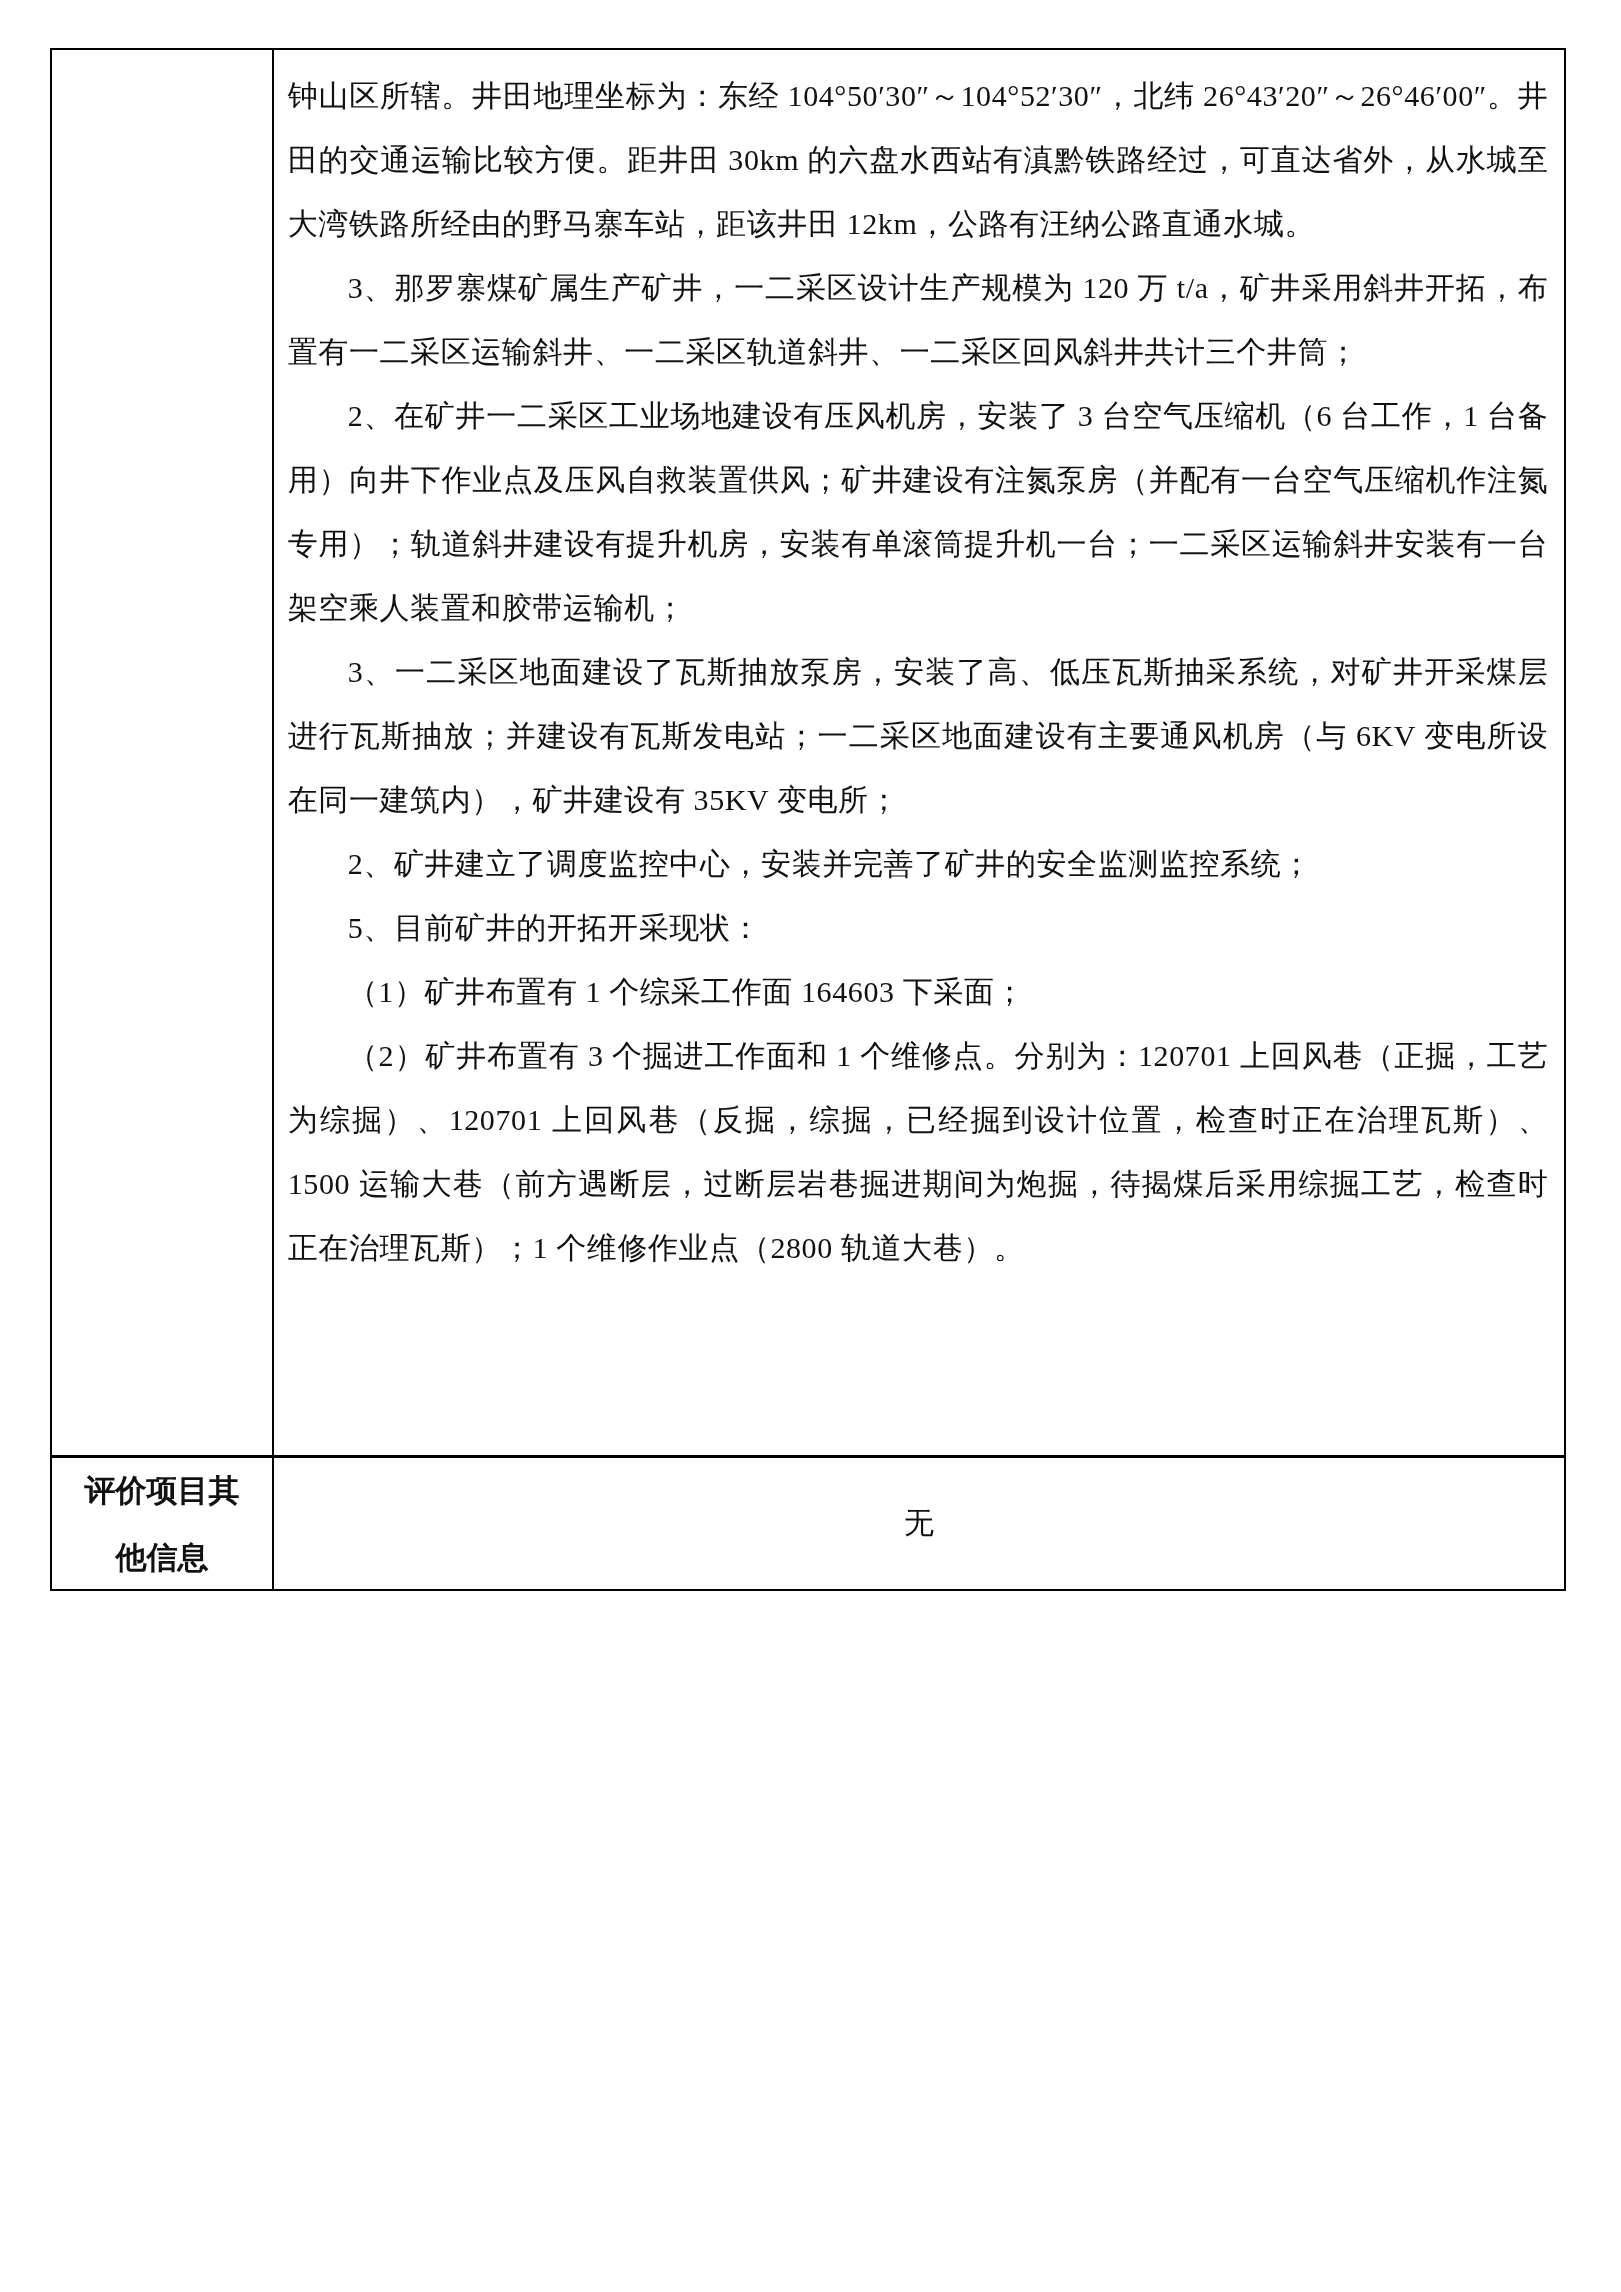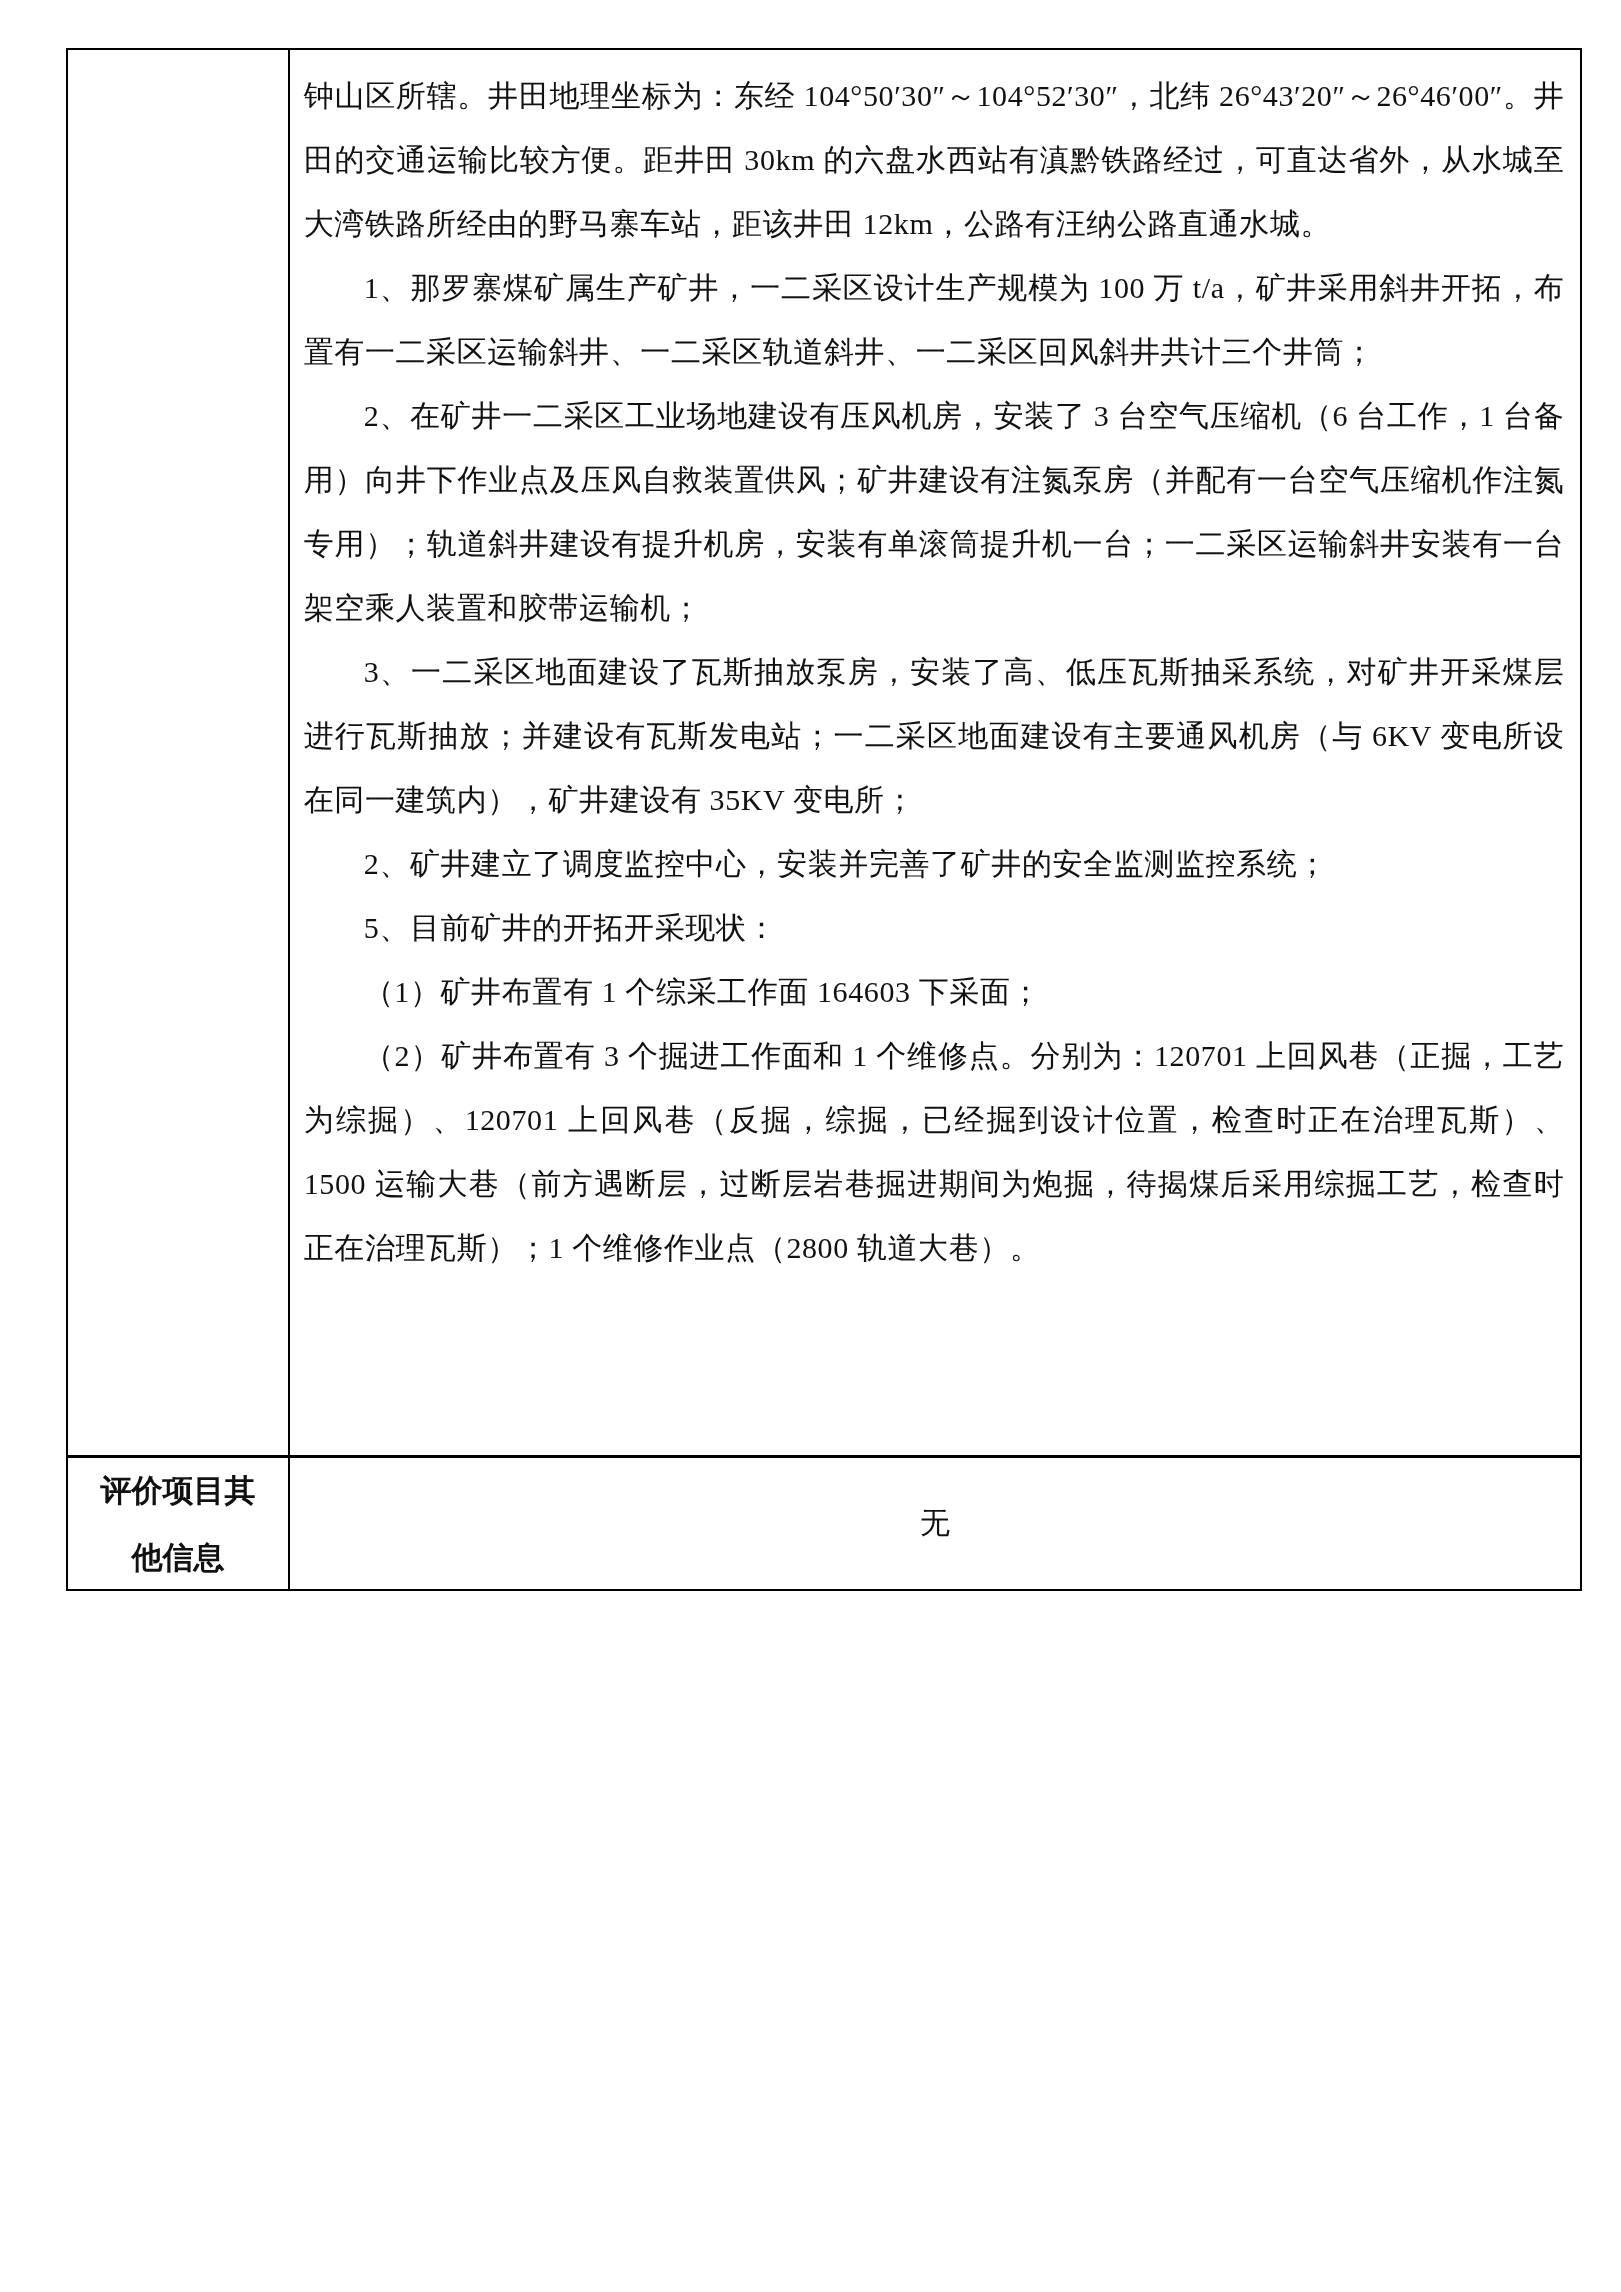--- a/index.html
+++ b/index.html
@@ -10,21 +10,21 @@
   .page {
     position: relative;
     width: 1621px;
     height: 2293px;
     background: #ffffff;
     font-family: "Liberation Serif", "DejaVu Serif", serif;
     color: #111111;
   }
   .doc-table {
     position: absolute;
-    left: 66px;
+    left: 50px;
     top: 48px;
     width: 1516px;
     box-sizing: border-box;
     border: 2.9px solid #000000;
   }
   .row {
     display: flex;
     box-sizing: border-box;
   }
   .row-main {
@@ -84,21 +84,21 @@
 </head>
 <body>
 
 <div class="page">
   <div class="doc-table">
 
     <div class="row row-main">
       <div class="cell side-cell"></div>
       <div class="cell content-cell">
         <p>钟山区所辖。井田地理坐标为：东经 104°50′30″～104°52′30″，北纬 26°43′20″～26°46′00″。井田的交通运输比较方便。距井田 30km 的六盘水西站有滇黔铁路经过，可直达省外，从水城至大湾铁路所经由的野马寨车站，距该井田 12km，公路有汪纳公路直通水城。</p>
-        <p class="indent">1、那罗寨煤矿属生产矿井，一二采区设计生产规模为 100 万 t/a，矿井采用斜井开拓，布置有一二采区运输斜井、一二采区轨道斜井、一二采区回风斜井共计三个井筒；</p>
+        <p class="indent">3、那罗寨煤矿属生产矿井，一二采区设计生产规模为 120 万 t/a，矿井采用斜井开拓，布置有一二采区运输斜井、一二采区轨道斜井、一二采区回风斜井共计三个井筒；</p>
         <p class="indent mt">2、在矿井一二采区工业场地建设有压风机房，安装了 3 台空气压缩机（6 台工作，1 台备用）向井下作业点及压风自救装置供风；矿井建设有注氮泵房（并配有一台空气压缩机作注氮专用）；轨道斜井建设有提升机房，安装有单滚筒提升机一台；一二采区运输斜井安装有一台架空乘人装置和胶带运输机；</p>
         <p class="indent mt">3、一二采区地面建设了瓦斯抽放泵房，安装了高、低压瓦斯抽采系统，对矿井开采煤层进行瓦斯抽放；并建设有瓦斯发电站；一二采区地面建设有主要通风机房（与 6KV 变电所设在同一建筑内），矿井建设有 35KV 变电所；</p>
         <p class="indent tight mt-sm">2、矿井建立了调度监控中心，安装并完善了矿井的安全监测监控系统；</p>
         <p class="indent tight">5、目前矿井的开拓开采现状：</p>
         <p class="indent mt">（1）矿井布置有 1 个综采工作面 164603 下采面；</p>
         <p class="indent mt">（2）矿井布置有 3 个掘进工作面和 1 个维修点。分别为：120701 上回风巷（正掘，工艺为综掘）、120701 上回风巷（反掘，综掘，已经掘到设计位置，检查时正在治理瓦斯）、1500 运输大巷（前方遇断层，过断层岩巷掘进期间为炮掘，待揭煤后采用综掘工艺，检查时正在治理瓦斯）；1 个维修作业点（2800 轨道大巷）。</p>
       </div>
     </div>
 
     <div class="row row-footer">

